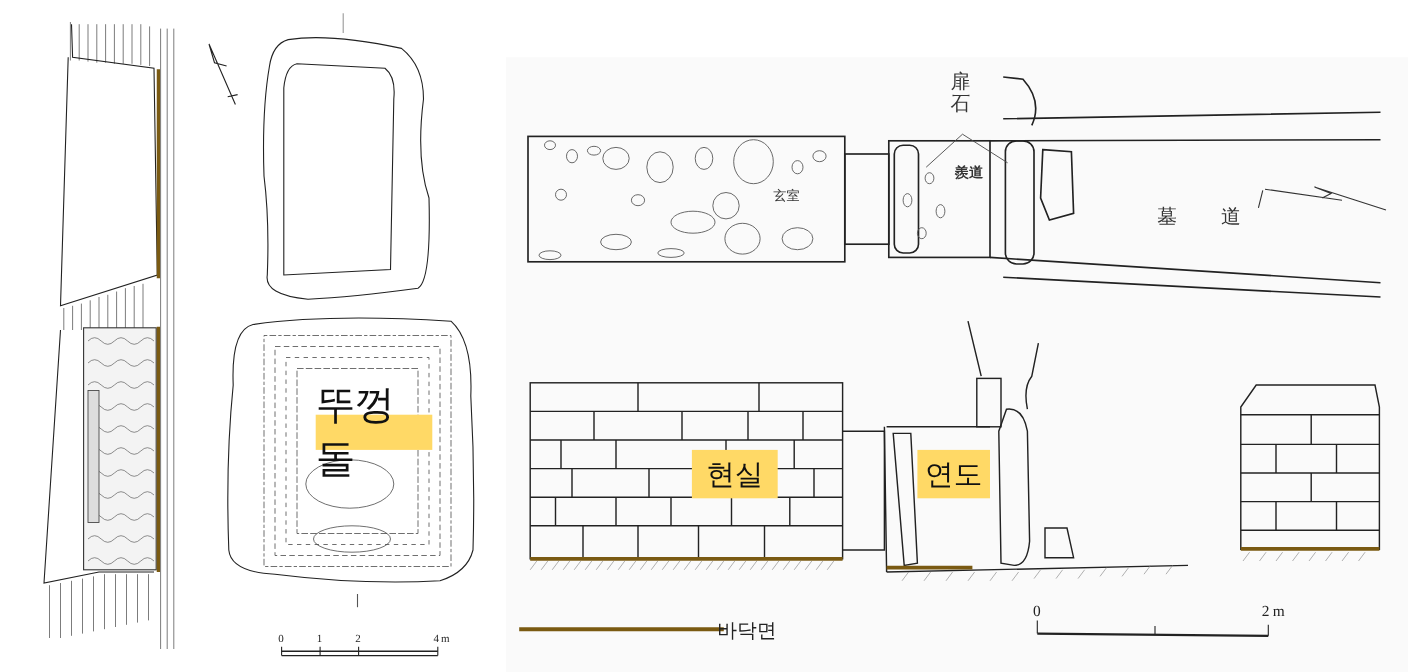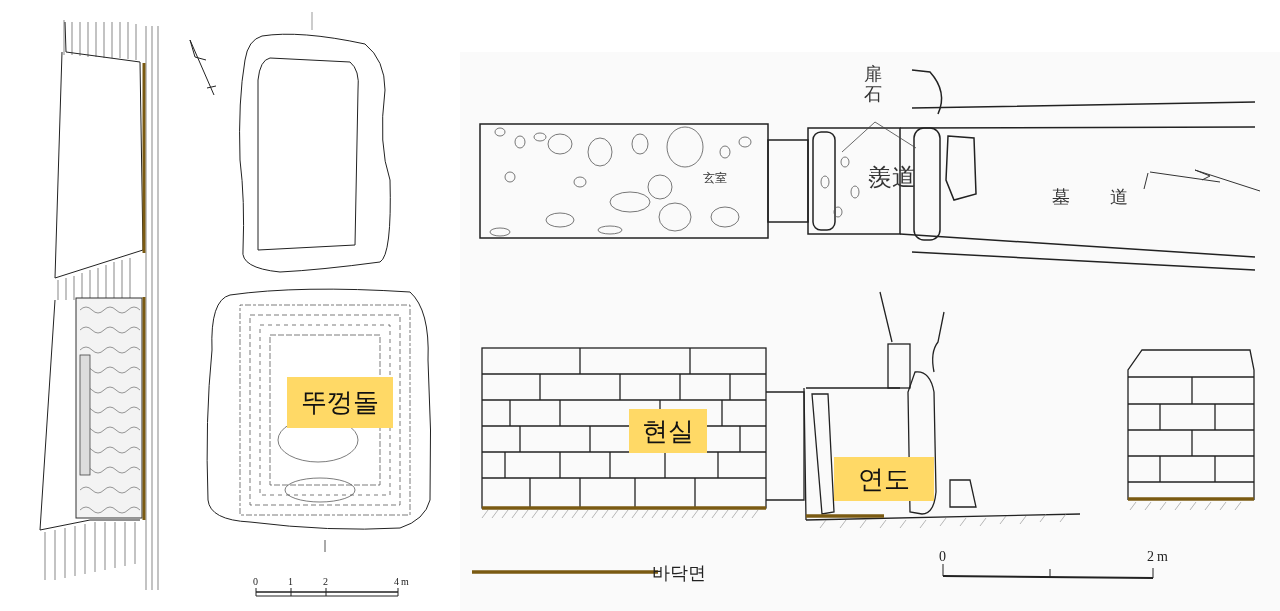--- a/index.html
+++ b/index.html
@@ -106,21 +106,21 @@
       <line x1="326" y1="588" x2="326" y2="596"></line>
         <line x1="398" y1="588" x2="398" y2="596"></line>
     </g>
   </svg>
   <span class="small" style="left:253px;top:576px;font-size:10px;">0</span>
   <span class="small" style="left:288px;top:576px;font-size:10px;">1</span>
   <span class="small" style="left:323px;top:576px;font-size:10px;">2</span>
   <span class="small" style="left:394px;top:576px;font-size:10px;">4</span>
   <span class="small" style="left:401px;top:576px;font-size:10px;">m</span>
 
-  <div class="label-box" style="left:287px;top:377px;width:106px;height:51px;font-size:26px;">뚜껑돌</div>
+  <div class="label-box" style="left:287px;top:377px;width:106px;height:32px;font-size:36px;">뚜껑돌</div>
 </div>
 
 <div class="panel" id="right-panel">
   <svg width="820" height="559" viewBox="0 0 820 559">
 
     <g stroke="#222" stroke-width="1.5" fill="none">
       <rect x="20" y="72" width="288" height="114"></rect>
       <rect x="308" y="88" width="40" height="82"></rect>
       <rect x="348" y="76" width="92" height="106"></rect>
       <rect x="353" y="80" width="22" height="98" rx="8"></rect>
@@ -229,25 +229,25 @@
       <line x1="483" y1="512" x2="483" y2="524" stroke-width="1"></line>
       <line x1="483" y1="524" x2="693" y2="526" stroke-width="2"></line>
       <line x1="590" y1="517" x2="590" y2="525" stroke-width="1"></line>
       <line x1="693" y1="516" x2="693" y2="526" stroke-width="1"></line>
     </g>
   </svg>
 
   <span class="cjk" style="left:404px;top:10px;font-size:18px;">扉</span>
   <span class="cjk" style="left:404px;top:30px;font-size:18px;">石</span>
   <span class="cjk" style="left:243px;top:118px;font-size:12px;">玄室</span>
-  <span class="cjk" style="left:408px;top:109px;font-size:24px;">羨道</span>
+  <span class="cjk" style="left:408px;top:96px;font-size:13px;font-weight:bold;">羨道</span>
   <span class="cjk" style="left:592px;top:133px;font-size:18px;">墓</span>
   <span class="cjk" style="left:650px;top:133px;font-size:18px;">道</span>
 
   <div class="label-box" style="left:169px;top:357px;width:78px;height:44px;font-size:26px;">현실</div>
-  <div class="label-box" style="left:374px;top:357px;width:100px;height:44px;font-size:26px;margin-top:48px;">연도</div>
+  <div class="label-box" style="left:374px;top:357px;width:66px;height:44px;font-size:26px;">연도</div>
 
   <span style="position:absolute;left:192px;top:509px;font-size:18px;color:#222;font-family:'DejaVu Sans',sans-serif;">바닥면</span>
 
   <span class="small" style="left:479px;top:497px;font-size:14px;">0</span>
   <span class="small" style="left:687px;top:497px;font-size:14px;">2</span>
   <span class="small" style="left:697px;top:497px;font-size:14px;">m</span>
 </div>
 
 </body></html>

